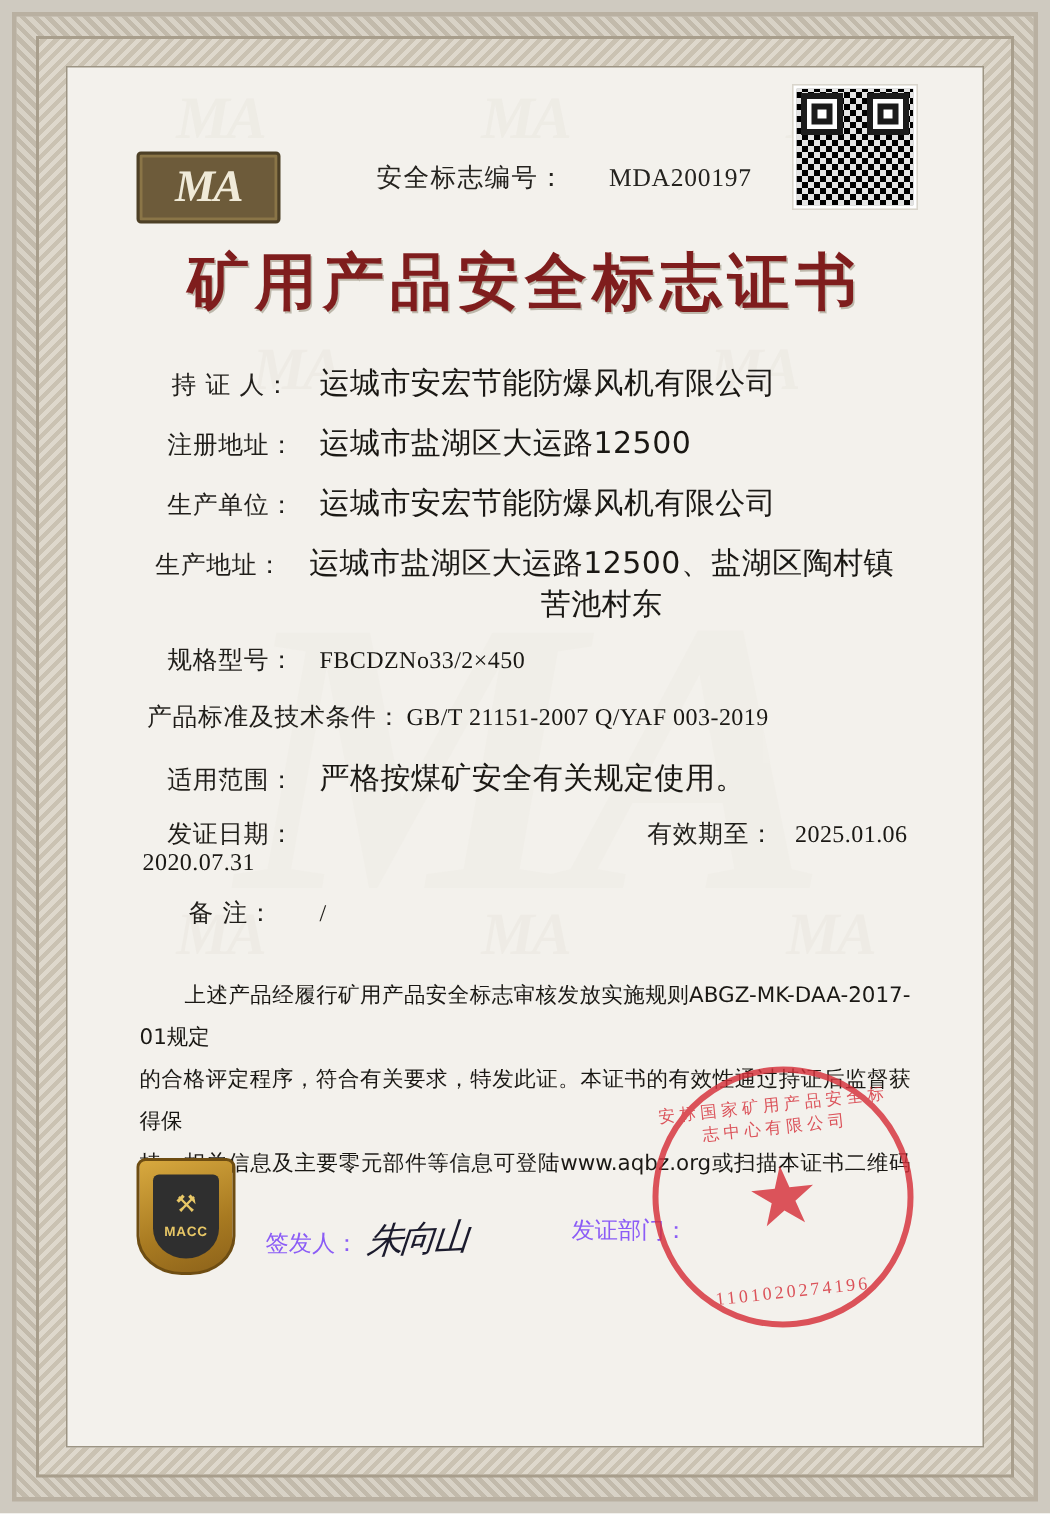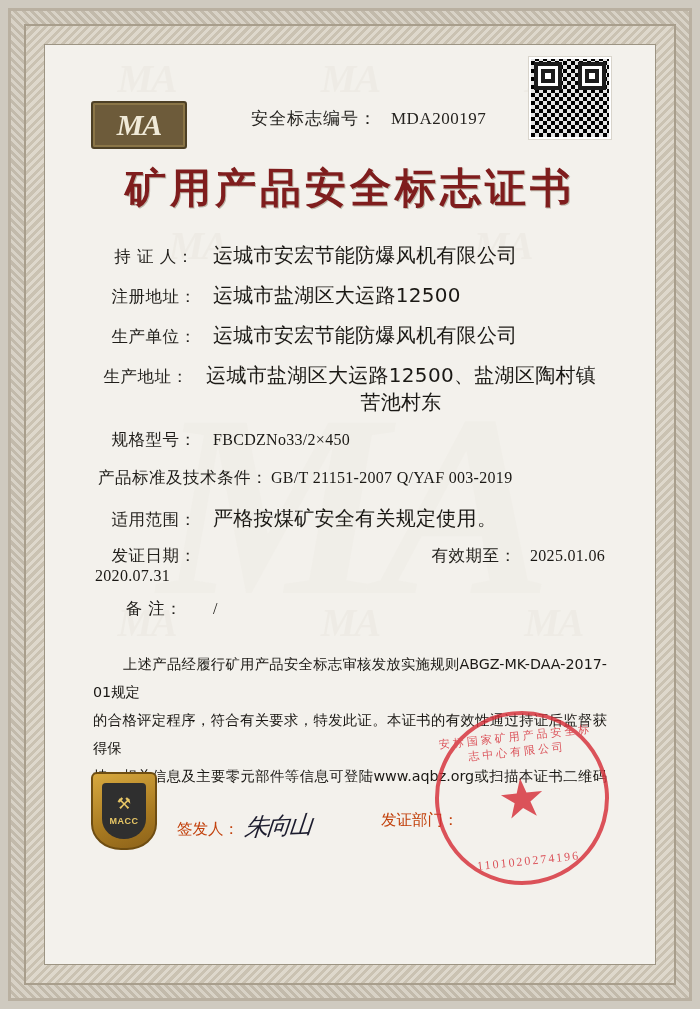--- a/index.html
+++ b/index.html
@@ -118,21 +118,21 @@
     position: absolute;
     left: 170px;
     top: 62px;
     font-family: "DejaVu Sans", sans-serif;
     font-size: 17px;
     color: #25231f;
     letter-spacing: 1px;
   }
   .cert-no .num {
     font-family: "Liberation Serif", serif;
-    margin-left: 14px;
+    margin-left: 29px;
     letter-spacing: 0.5px;
     text-align: right;
   }
   .qr {
     position: absolute;
     right: 8px;
     top: 12px;
     width: 78px;
     height: 78px;
     background:
@@ -264,21 +264,21 @@
   .sign-row {
     position: absolute;
     left: 96px;
     top: 44px;
     display: flex;
     align-items: baseline;
   }
   .sign-label {
     font-family: "DejaVu Sans", sans-serif;
     font-size: 15.5px;
-    color: #c2410c;
+    color: #8b5cf6;
   }
   .signature {
     font-family: "Liberation Serif", serif;
     font-style: italic;
     font-size: 24px;
     color: #1b1b2d;
     margin-left: 6px;
     transform: skewX(-8deg) rotate(-3deg);
     letter-spacing: -2px;
   }

